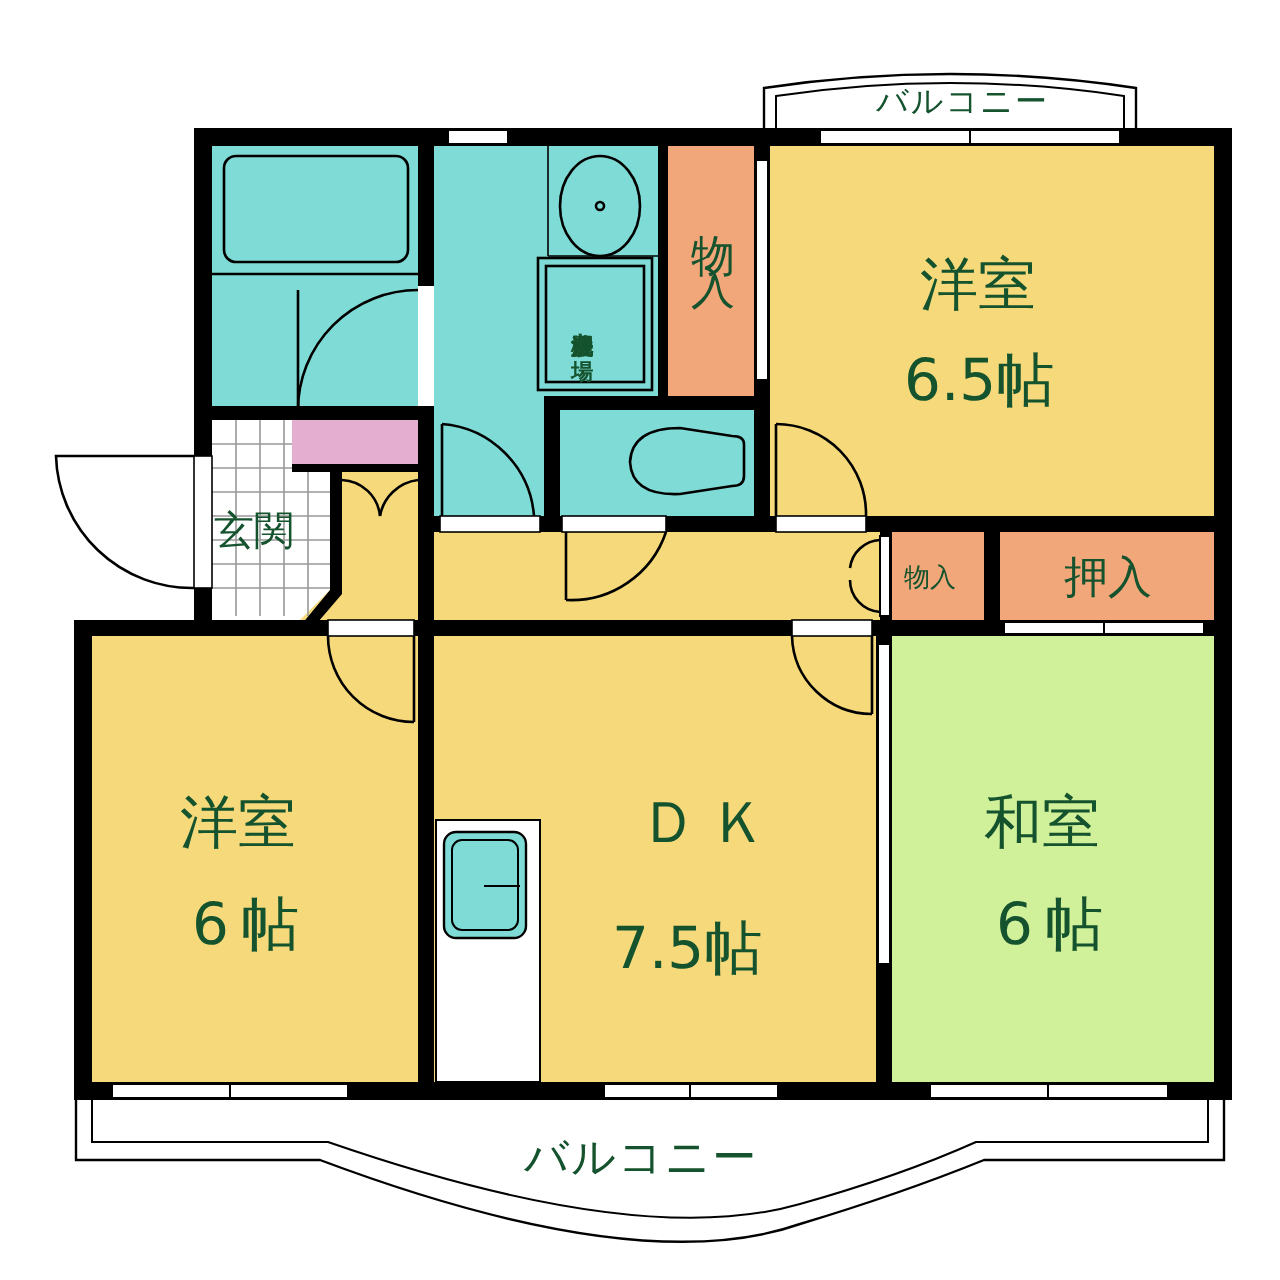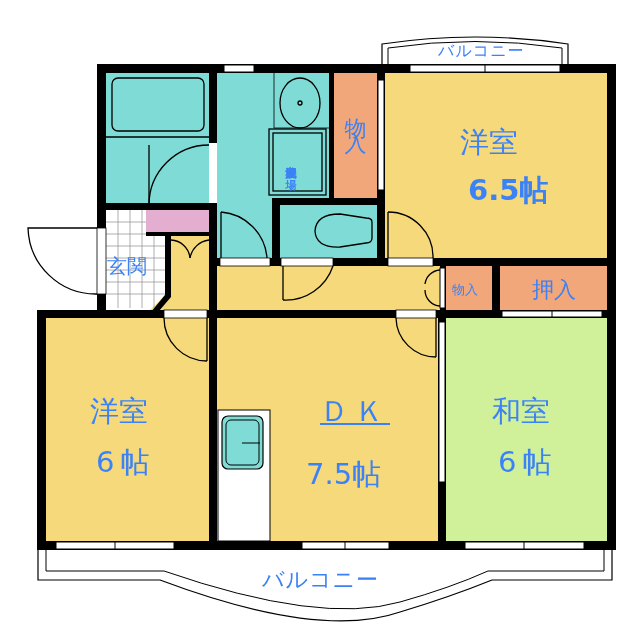--- a/index.html
+++ b/index.html
@@ -1,18 +1,18 @@
 <!DOCTYPE html>
 <html><head>
 <meta charset="utf-8">
 <style>
   html, body { margin: 0; padding: 0; background: #ffffff; }
   body { width: 640px; height: 640px; position: relative; overflow: hidden; font-family: "DejaVu Sans", "Liberation Sans", sans-serif; }
   #plan { position: absolute; left: 0; top: 0; width: 640px; height: 640px; }
-  .lbl { position: absolute; color: #3b82f6; text-align: center; white-space: nowrap; line-height: 1.25; font-family: "DejaVu Sans", "Liberation Sans", sans-serif; }
+  .lbl { position: absolute; color: #14532d; text-align: center; white-space: nowrap; line-height: 1.25; font-family: "DejaVu Sans", "Liberation Sans", sans-serif; }
   .room-big { font-size: 29px; text-align: right; }
   .room-med { font-size: 22px; }
   .room-small { font-size: 13px; }
   .balcony-text { font-size: 22px; letter-spacing: 1px; }
   .balcony-text-sm { font-size: 16px; letter-spacing: 1px; }
   .washer-text { font-size: 11px; font-weight: bold; writing-mode: vertical-rl; line-height: 1.1; }
 </style>
 </head>
 <body>
 
@@ -181,26 +181,26 @@
     <rect x="269" y="129" width="57" height="66" fill="#7fdbd5"></rect>
     <rect x="273" y="133" width="49" height="58"></rect>
     <path d="M366 218 L340 214 Q316 214 315 231 Q316 248 340 247 L366 243 Q372 243 372 238 L372 222 Q372 218 366 218 Z"></path>
   </g>
 </svg>
 
 <div class="lbl balcony-text-sm" style="left:438px; top:41px;">バルコニー</div>
 <div class="lbl balcony-text" style="left:262px; top:566px;">バルコニー</div>
 
 <div class="lbl room-big" style="left:460px; top:124px;">洋室</div>
-<div class="lbl room-big" style="left:468px; top:172px;font-weight:bold;">6.5帖</div>
+<div class="lbl room-big" style="left:452px; top:172px;">6.5帖</div>
 
 <div class="lbl room-big" style="left:90px; top:393px;">洋室</div>
 <div class="lbl room-big" style="left:96px; top:444px; letter-spacing:6px;">6帖</div>
 
-<div class="lbl room-big" style="left:320px; top:393px; letter-spacing:6px;text-decoration:underline;">ＤＫ</div>
+<div class="lbl room-big" style="left:320px; top:393px; letter-spacing:6px;">ＤＫ</div>
 <div class="lbl room-big" style="left:306px; top:456px;">7.5帖</div>
 
 <div class="lbl room-big" style="left:492px; top:393px;">和室</div>
 <div class="lbl room-big" style="left:498px; top:444px; letter-spacing:6px;">6帖</div>
 
 <div class="lbl room-med" style="left:107px; top:254px; font-size:20px;font-family:Liberation Serif, serif;">玄関</div>
 
 <div class="lbl room-med" style="left:342px; top:100px; writing-mode:vertical-rl; font-size:22px; letter-spacing:14px;">物入</div>
 
 <div class="lbl room-small" style="left:452px; top:282px;">物入</div>

